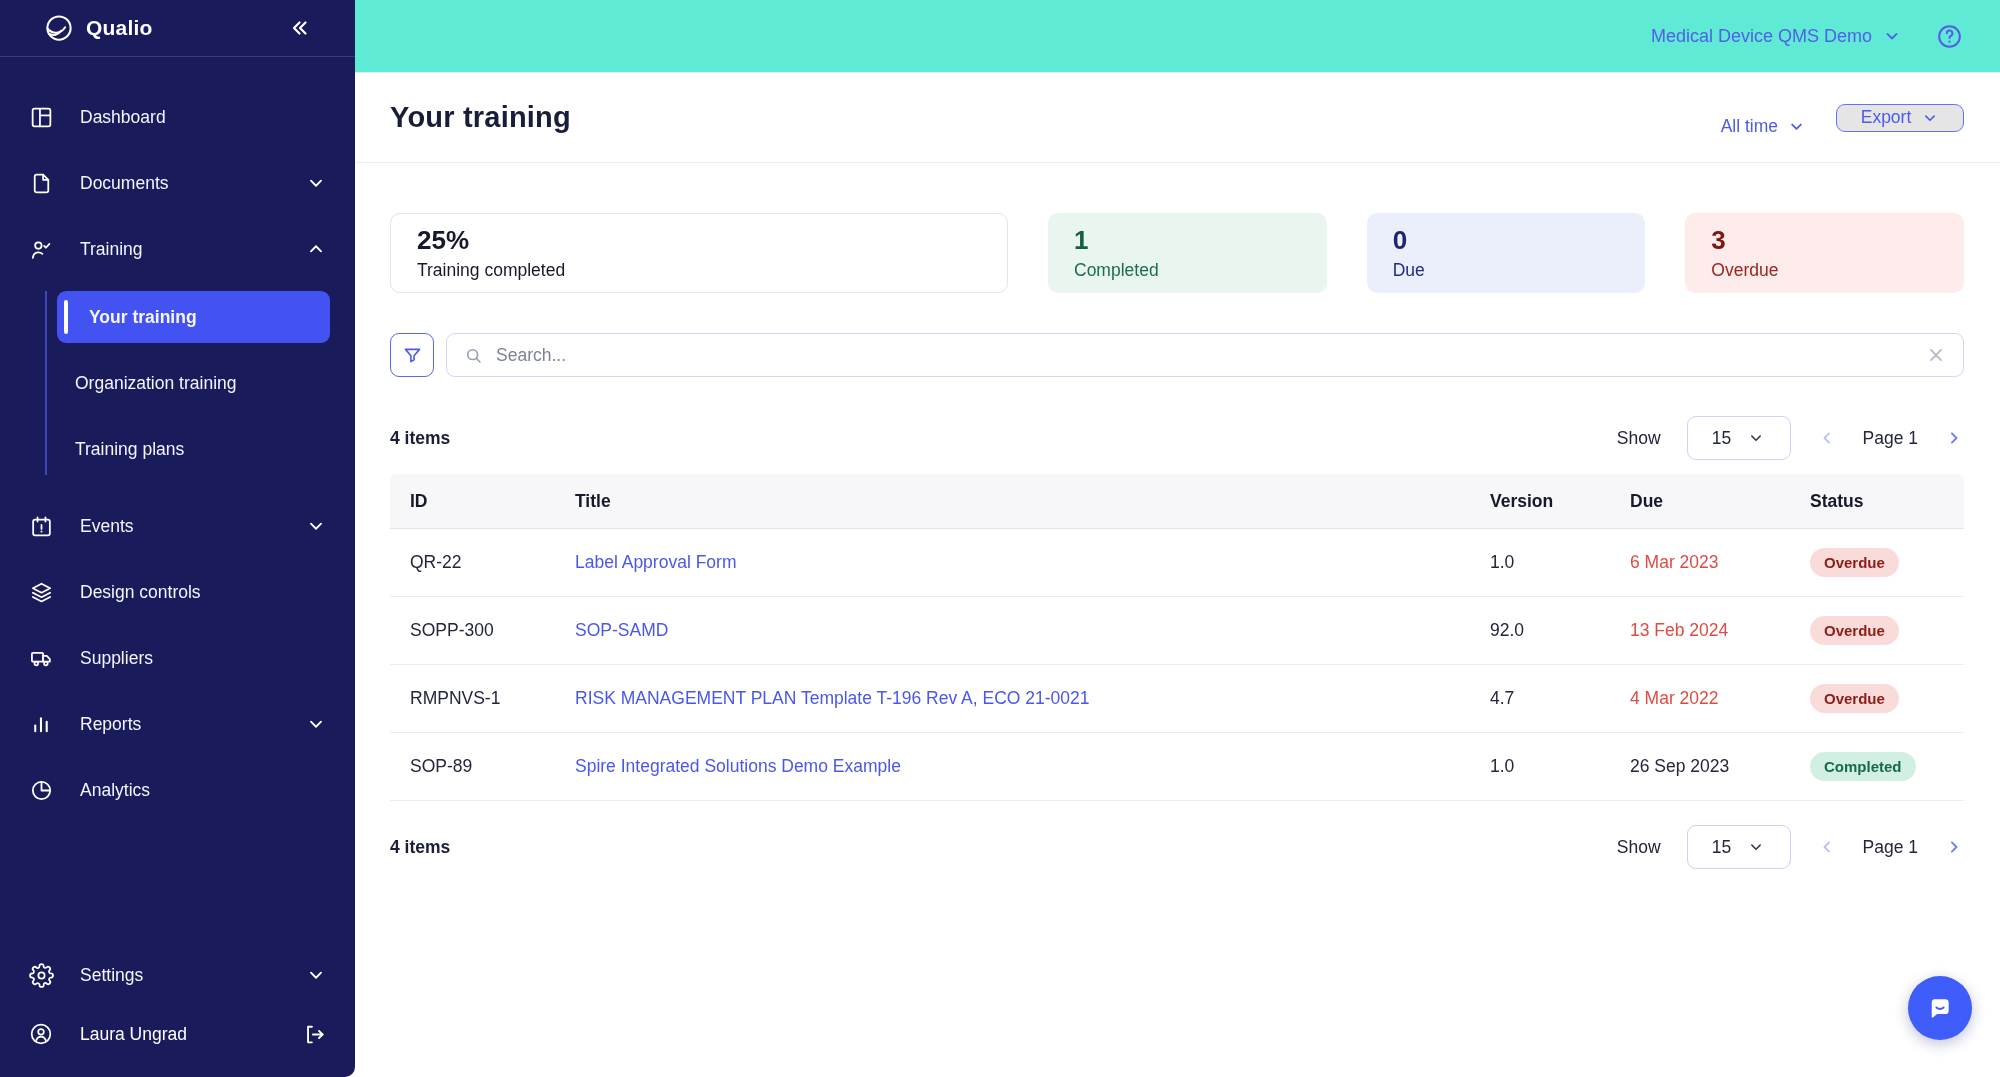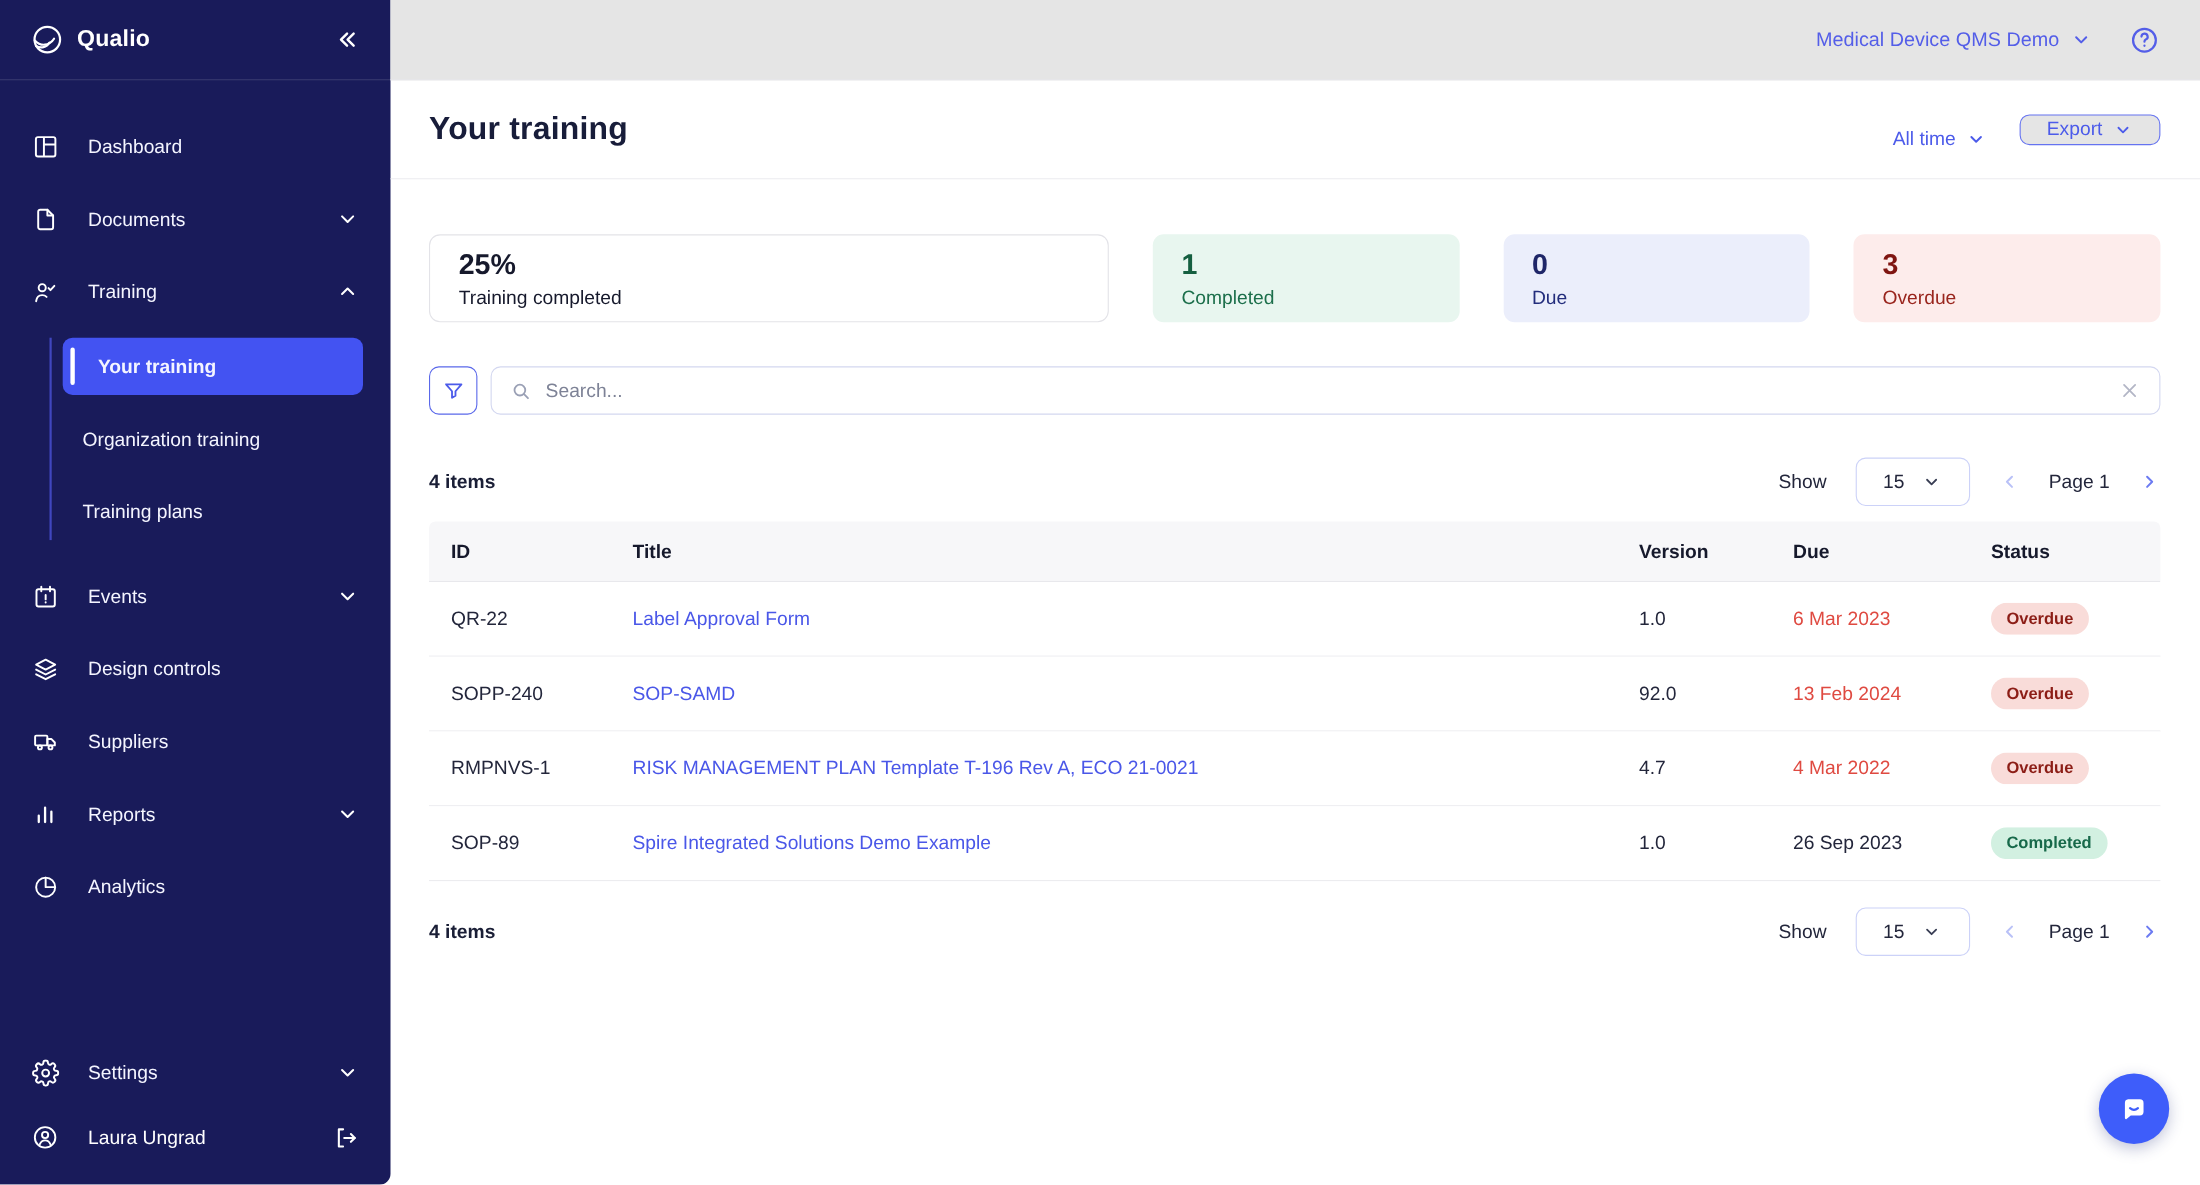--- a/index.html
+++ b/index.html
@@ -2,21 +2,21 @@
 <html><head>
 <meta charset="utf-8">
 <style>
   * { margin:0; padding:0; box-sizing:border-box; }
   html,body { background:#ffffff; }
   body { font-family:"Liberation Sans", sans-serif; color:#1c2136; }
   #app { position:relative; width:2000px; height:1077px; overflow:hidden; background:#ffffff; display:flex; }
 
   
   .sidebar { width:355px; min-width:355px; height:100%; background:#191b5a; color:#ffffff; display:flex; flex-direction:column; border-bottom-right-radius:10px; }
-  .side-logo-row { height:73px; display:flex; align-items:center; padding:0 28px; border-bottom:1px solid rgba(255,255,255,0.14); }
+  .side-logo-row { height:57px; display:flex; align-items:center; padding:0 44px; border-bottom:1px solid rgba(255,255,255,0.14); }
   .logo-group { display:flex; align-items:center; gap:12px; }
   .logo-mark svg { display:block; }
   .logo-text { font-size:21px; font-weight:600; letter-spacing:.2px; }
   .collapse-btn { margin-left:auto; color:#ffffff; cursor:pointer; display:flex; align-items:center; }
   .side-nav { flex:1; padding:36px 14px 0 14px; overflow:hidden; }
   .nav-item { height:48px; margin-bottom:18px; display:flex; align-items:center; gap:26px; padding:0 14px; border-radius:8px; cursor:pointer; font-size:17.5px; font-weight:500; color:#f4f5ff; }
   .nav-item .nicon { width:26px; display:flex; justify-content:center; color:#ffffff; }
   .nav-item .chev { margin-left:auto; color:#ffffff; display:flex; }
   .submenu { list-style:none; margin:3px 11px 27px 31px; border-left:2px solid #4046be; padding-left:10px; }
   .sub-item { height:52px; margin-bottom:14px; display:flex; align-items:center; padding:0 18px; border-radius:9px; font-size:17.5px; font-weight:500; color:#f4f5ff; cursor:pointer; position:relative; }
@@ -24,21 +24,21 @@
   .sub-item.active::before { content:""; position:absolute; left:7px; top:9px; width:4px; height:34px; border-radius:3px; background:#ffffff; }
   .sub-item.active .sub-label { margin-left:14px; }
   .side-bottom { padding:0 14px 18px 14px; }
   .side-bottom .nav-item { margin-bottom:10px; }
   .user-row { height:50px; display:flex; align-items:center; gap:26px; padding:0 14px; font-size:17.5px; font-weight:500; cursor:pointer; }
   .user-row .nicon { width:26px; display:flex; justify-content:center; }
   .user-row .logout { margin-left:auto; display:flex; cursor:pointer; }
 
   
   .main-col { flex:1; display:flex; flex-direction:column; min-width:0; }
-  .topbar { height:73px; background:#e5e5e5; border-bottom:1px solid #e7e7ea; display:flex; align-items:center; justify-content:flex-end; padding:0 37px; gap:34px; }
+  .topbar { height:73px; background:#5eead4; border-bottom:1px solid #e7e7ea; display:flex; align-items:center; justify-content:flex-end; padding:0 37px; gap:34px; }
   .workspace { display:flex; align-items:center; gap:10px; color:#545ee8; font-size:18px; font-weight:500; cursor:pointer; }
   .help-btn { color:#545ee8; cursor:pointer; display:flex; }
 
   .content { flex:1; padding:0 36px 0 35px; }
   .title-row { height:90px; display:flex; align-items:center; border-bottom:1px solid #ededf0; margin:0 -36px 0 -35px; padding:0 36px 0 35px; }
   .page-title { font-size:29px; font-weight:600; color:#181d3a; letter-spacing:.2px; }
   .title-actions { margin-left:auto; display:flex; align-items:center; gap:30px; }
   .timefilter { display:flex; align-items:center; gap:9px; color:#4c5bea; font-size:17.5px; font-weight:500; cursor:pointer;margin-top:17px; }
   .export-btn { width:128px; height:28px; border:1.5px solid #6573f0; border-radius:9px; background:#e5e5e5; color:#4c5bea; font-size:17.5px; font-weight:500; display:flex; align-items:center; justify-content:center; gap:10px; cursor:pointer; font-family:inherit; }
 
@@ -386,21 +386,21 @@
 
         <div class="trow">
           <div class="td">QR-22</div>
           <div class="td"><a class="doclink">Label Approval Form</a></div>
           <div class="td">1.0</div>
           <div class="td v-overdue">6 Mar 2023</div>
           <div class="td"><span class="badge v-danger">Overdue</span></div>
         </div>
 
         <div class="trow">
-          <div class="td">SOPP-240</div>
+          <div class="td">SOPP-300</div>
           <div class="td"><a class="doclink">SOP-SAMD</a></div>
           <div class="td">92.0</div>
           <div class="td v-overdue">13 Feb 2024</div>
           <div class="td"><span class="badge v-danger">Overdue</span></div>
         </div>
 
         <div class="trow">
           <div class="td">RMPNVS-1</div>
           <div class="td"><a class="doclink">RISK MANAGEMENT PLAN Template T-196 Rev A, ECO 21-0021</a></div>
           <div class="td">4.7</div>

